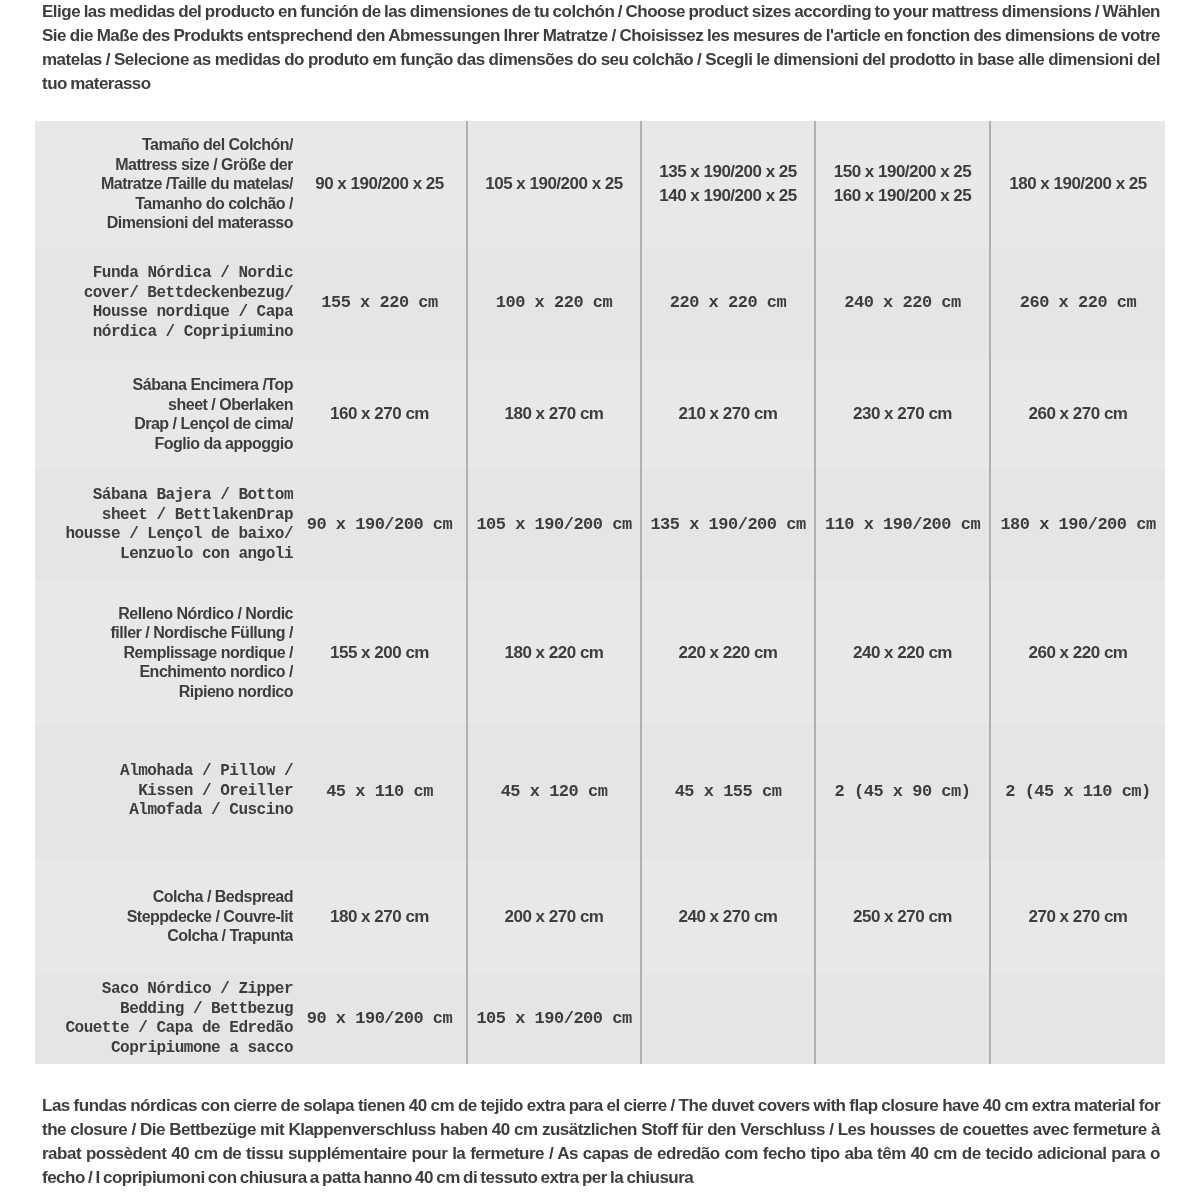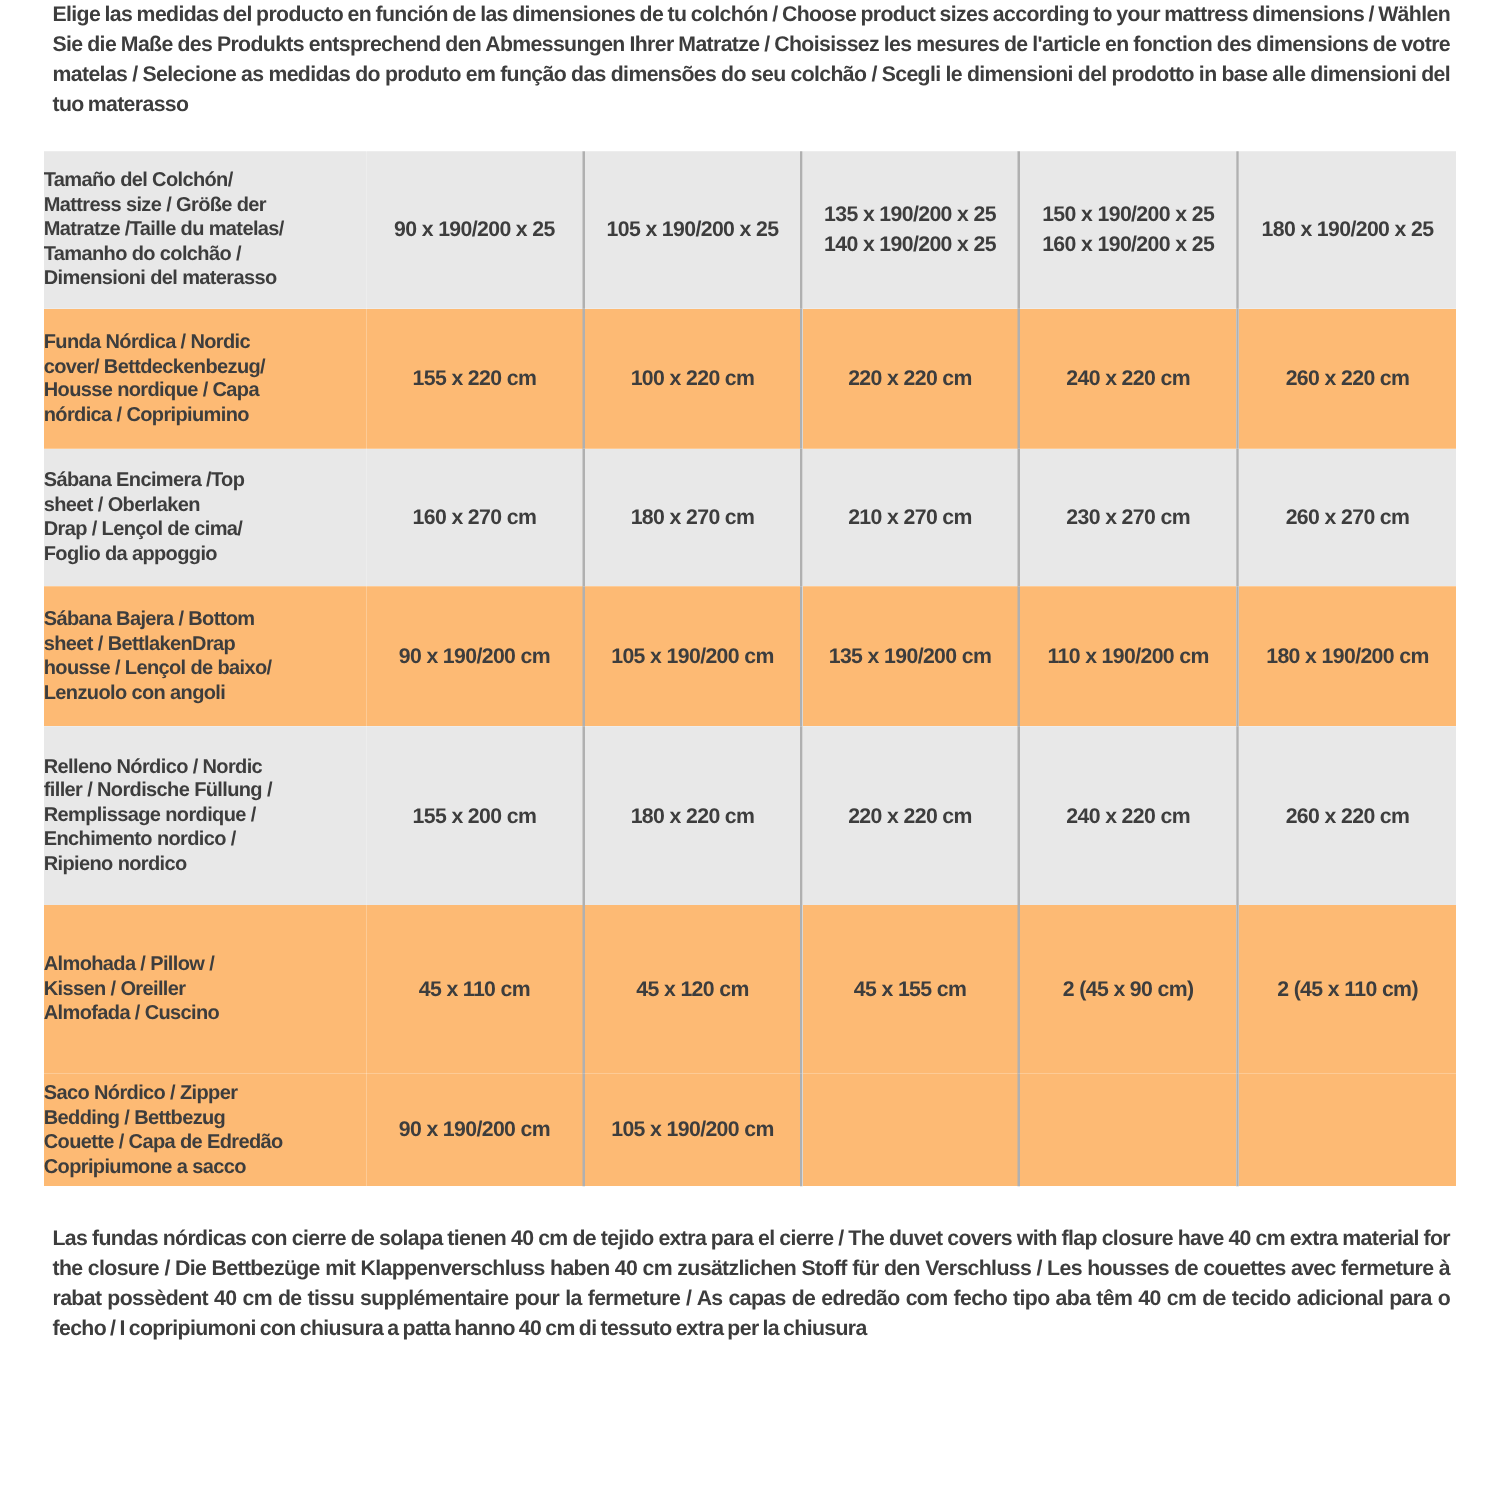--- a/index.html
+++ b/index.html
@@ -36,28 +36,28 @@
   }
   table.size-table td {
     vertical-align: middle;
     color: #3d3d3d;
     font-weight: bold;
     white-space: pre-line;
     overflow: hidden;
     padding: 0;
   }
   tr.shaded td { background: #e8e8e8; }
-  tr.plain  td { background: #fdba74; }
+  tr.plain  td { background: #e5e5e5; font-family: Liberation Mono, monospace; }
   td.label-cell {
     font-size: 16px;
     line-height: 19.5px;
     letter-spacing: -0.5px;
     padding-left: 8px;
     padding-right: 4px;
-    text-align: left;
+    text-align: right;
     margin-top: 38px;
   }
   td.value-cell {
     font-size: 17px;
     line-height: 24px;
     letter-spacing: -0.5px;
     text-align: center;
   }
   td.sep { border-left: 2px solid #b0b0b0; }
   tr.r1 { height: 126px; }
@@ -148,20 +148,30 @@
       <tr class="r6 plain">
         <td class="label-cell">Almohada  / Pillow /
 Kissen / Oreiller
 Almofada / Cuscino</td>
         <td class="value-cell">45 x 110 cm</td>
         <td class="value-cell sep">45 x 120 cm</td>
         <td class="value-cell sep">45 x 155 cm</td>
         <td class="value-cell sep">2 (45 x 90 cm)</td>
         <td class="value-cell sep">2 (45 x 110 cm)</td>
       </tr>
+      <tr class="r7 shaded">
+        <td class="label-cell">Colcha / Bedspread
+Steppdecke / Couvre-lit
+Colcha / Trapunta</td>
+        <td class="value-cell">180 x 270 cm</td>
+        <td class="value-cell sep">200 x 270 cm</td>
+        <td class="value-cell sep">240 x 270 cm</td>
+        <td class="value-cell sep">250 x 270 cm</td>
+        <td class="value-cell sep">270 x 270 cm</td>
+      </tr>
       <tr class="r8 plain">
         <td class="label-cell">Saco Nórdico / Zipper
 Bedding / Bettbezug
 Couette  / Capa de Edredão
 Copripiumone a sacco</td>
         <td class="value-cell">90 x 190/200 cm</td>
         <td class="value-cell sep">105 x 190/200 cm</td>
         <td class="value-cell sep"></td>
         <td class="value-cell sep"></td>
         <td class="value-cell sep"></td>

